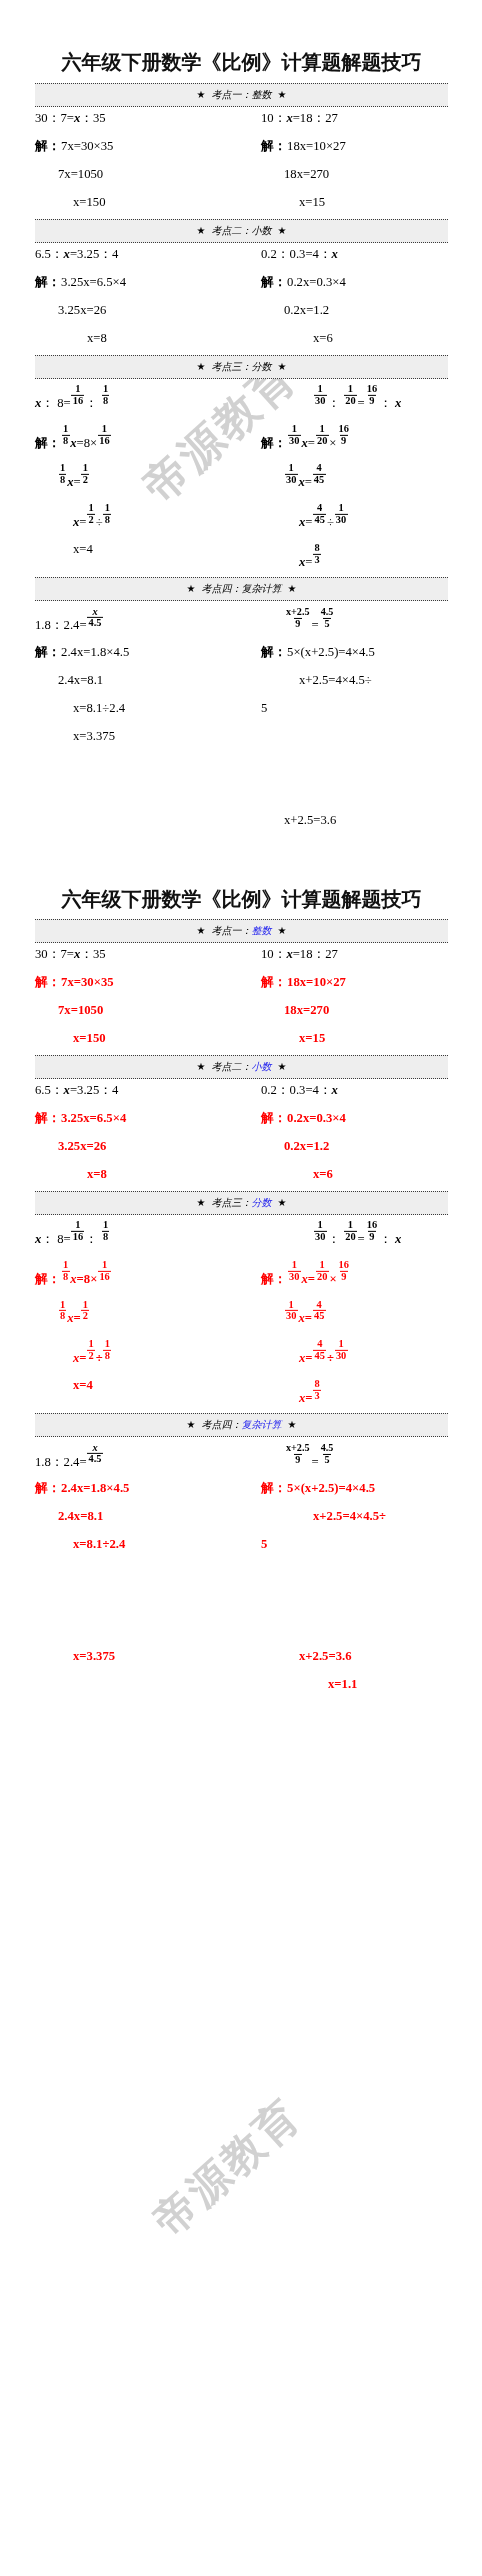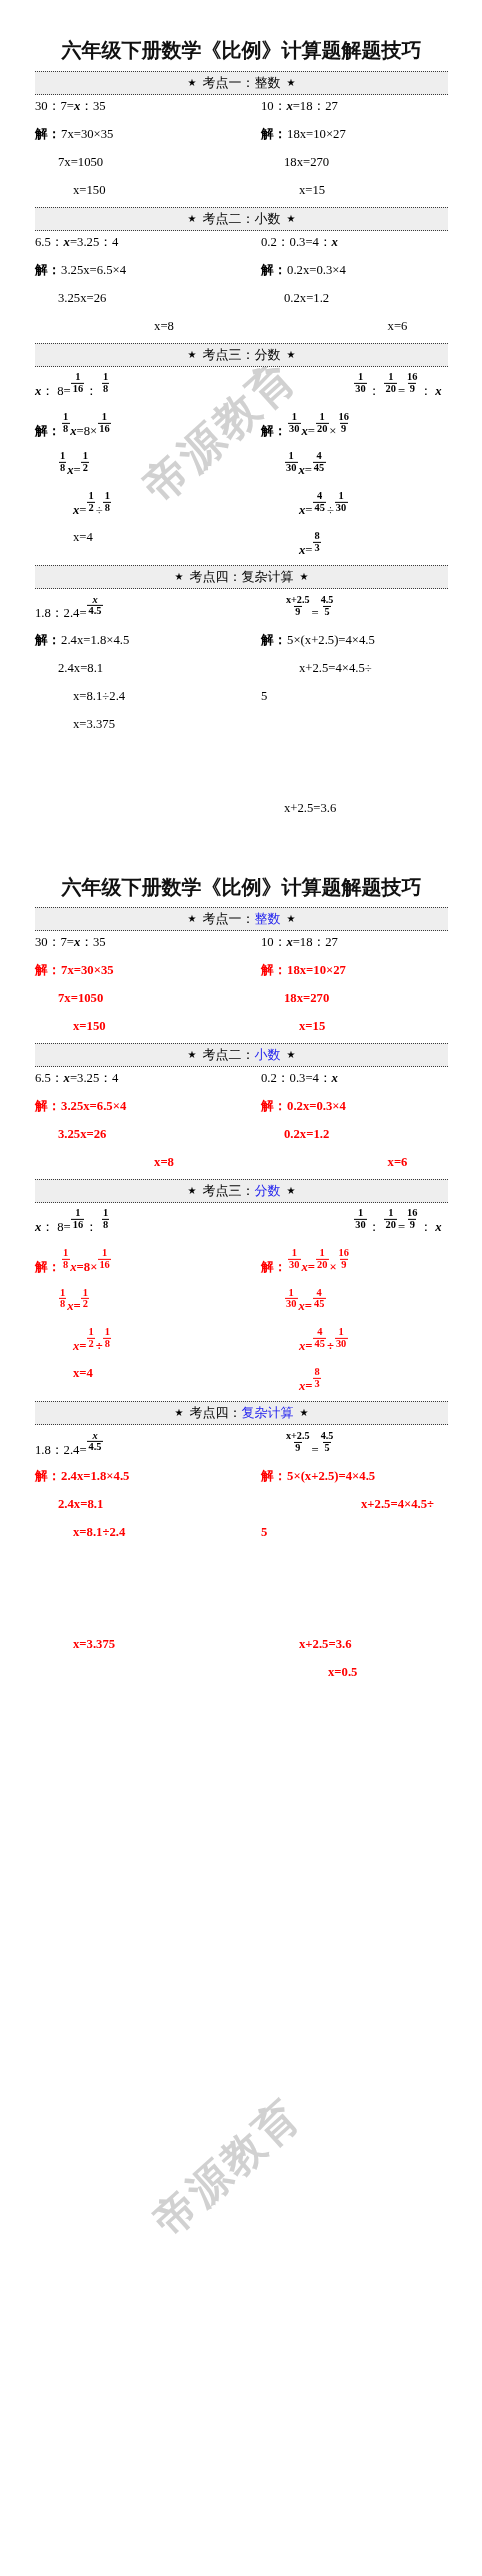--- a/index.html
+++ b/index.html
@@ -23,41 +23,43 @@
   
   .doc-title {
     text-align: center;
     font-family: "DejaVu Sans", sans-serif;
     font-weight: bold;
     font-size: 20px;
     letter-spacing: 0px;
     color: #111;
     white-space: nowrap;
     padding: 0;
+    margin-top: 12px;
   }
   .p1-title { padding-top: 37px; padding-bottom: 6.7px; }
   .p2-title { padding-top: 9.4px; padding-bottom: 5.4px; }
 
   
   .band {
     margin: 0 35px;
     background: #eeeeee;
     border-top: 1.3px dotted #3a3a3a;
     border-bottom: 1.3px dotted #3a3a3a;
     height: 24px;
     display: flex;
     align-items: center;
     justify-content: center;
     gap: 6px;
   }
   .band-star { font-size: 10px; line-height: 1; color: #000; }
   .band-text {
-    font-size: 13px;
+    font-size: 10px;
     font-family: "Liberation Serif", serif;
     white-space: nowrap;
+    font-style: italic;
   }
   .band-text .cat { color: inherit; }
   .page-2 .band-text .cat { color: #2222ee; }
 
   
   .cols {
     display: flex;
     padding: 0 0 0 0;
   }
   .col {
@@ -72,21 +74,21 @@
     align-items: flex-end;
     font-size: 12.7px;
     line-height: 1.0;
     white-space: nowrap;
     min-height: 18px;
     margin-bottom: 10px;
   }
   .line.tall { min-height: 31px; margin-bottom: 8.7px; }
   .line.indent1 { padding-left: 23px; text-align: right; }
   .line.indent2 { padding-left: 38px; }
-  .line.indent3 { padding-left: 52px; justify-content: center; }
+  .line.indent3 { padding-left: 52px; }
   .line.indent4 { padding-left: 67px; }
   .line.blank { min-height: 18px; }
 
   .jie { font-weight: bold; margin-right: 0.7px; }
   .it { font-style: italic; font-weight: bold; font-family: "Liberation Serif", serif; }
   .redb { color: #ff0000; font-weight: bold; }
 
   
   .frac {
     display: inline-flex;
@@ -690,19 +692,19 @@
         <div class="line redb">
             <span>5</span>
           </div>
         <div class="line blank"></div>
         <div class="line blank"></div>
         <div class="line blank"></div>
         <div class="line indent2 redb">
             <span>x+2.5=3.6</span>
           </div>
         <div class="line indent4 redb">
-            <span>x=0.5</span>
+            <span>x=1.1</span>
           </div>
       </div>
     </div>
   </div>
 </div>
 
 
 </body></html>

